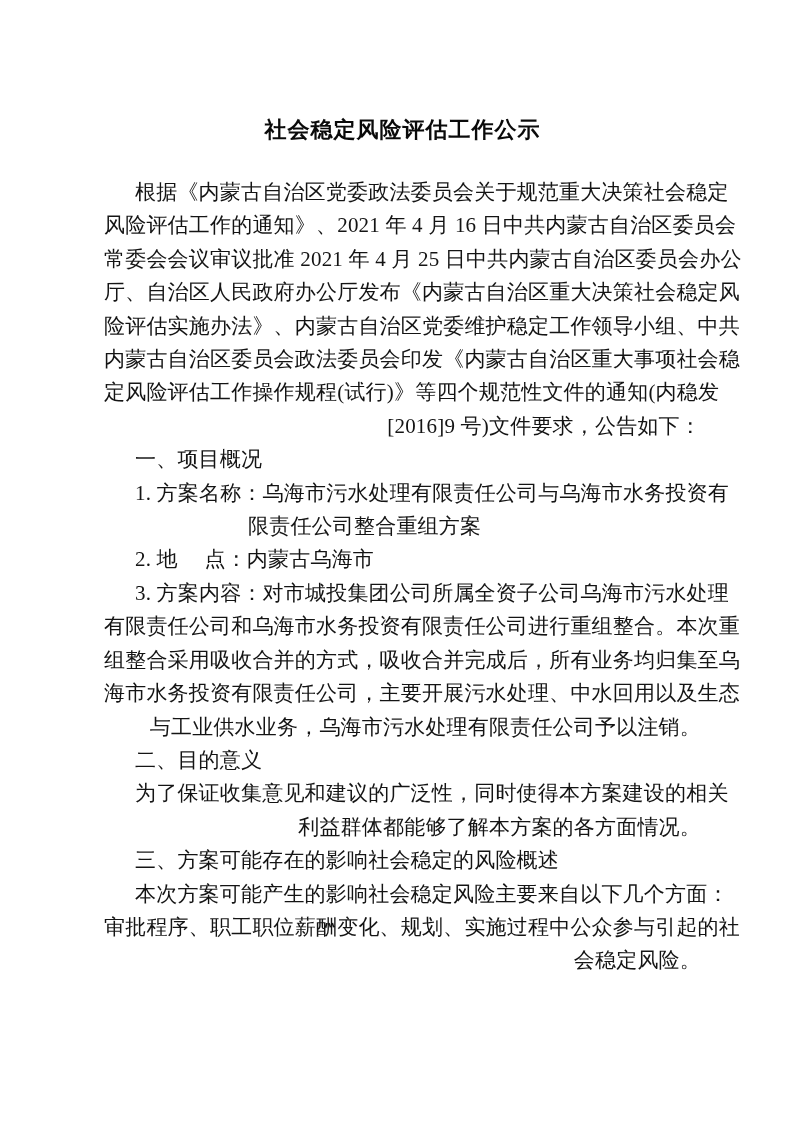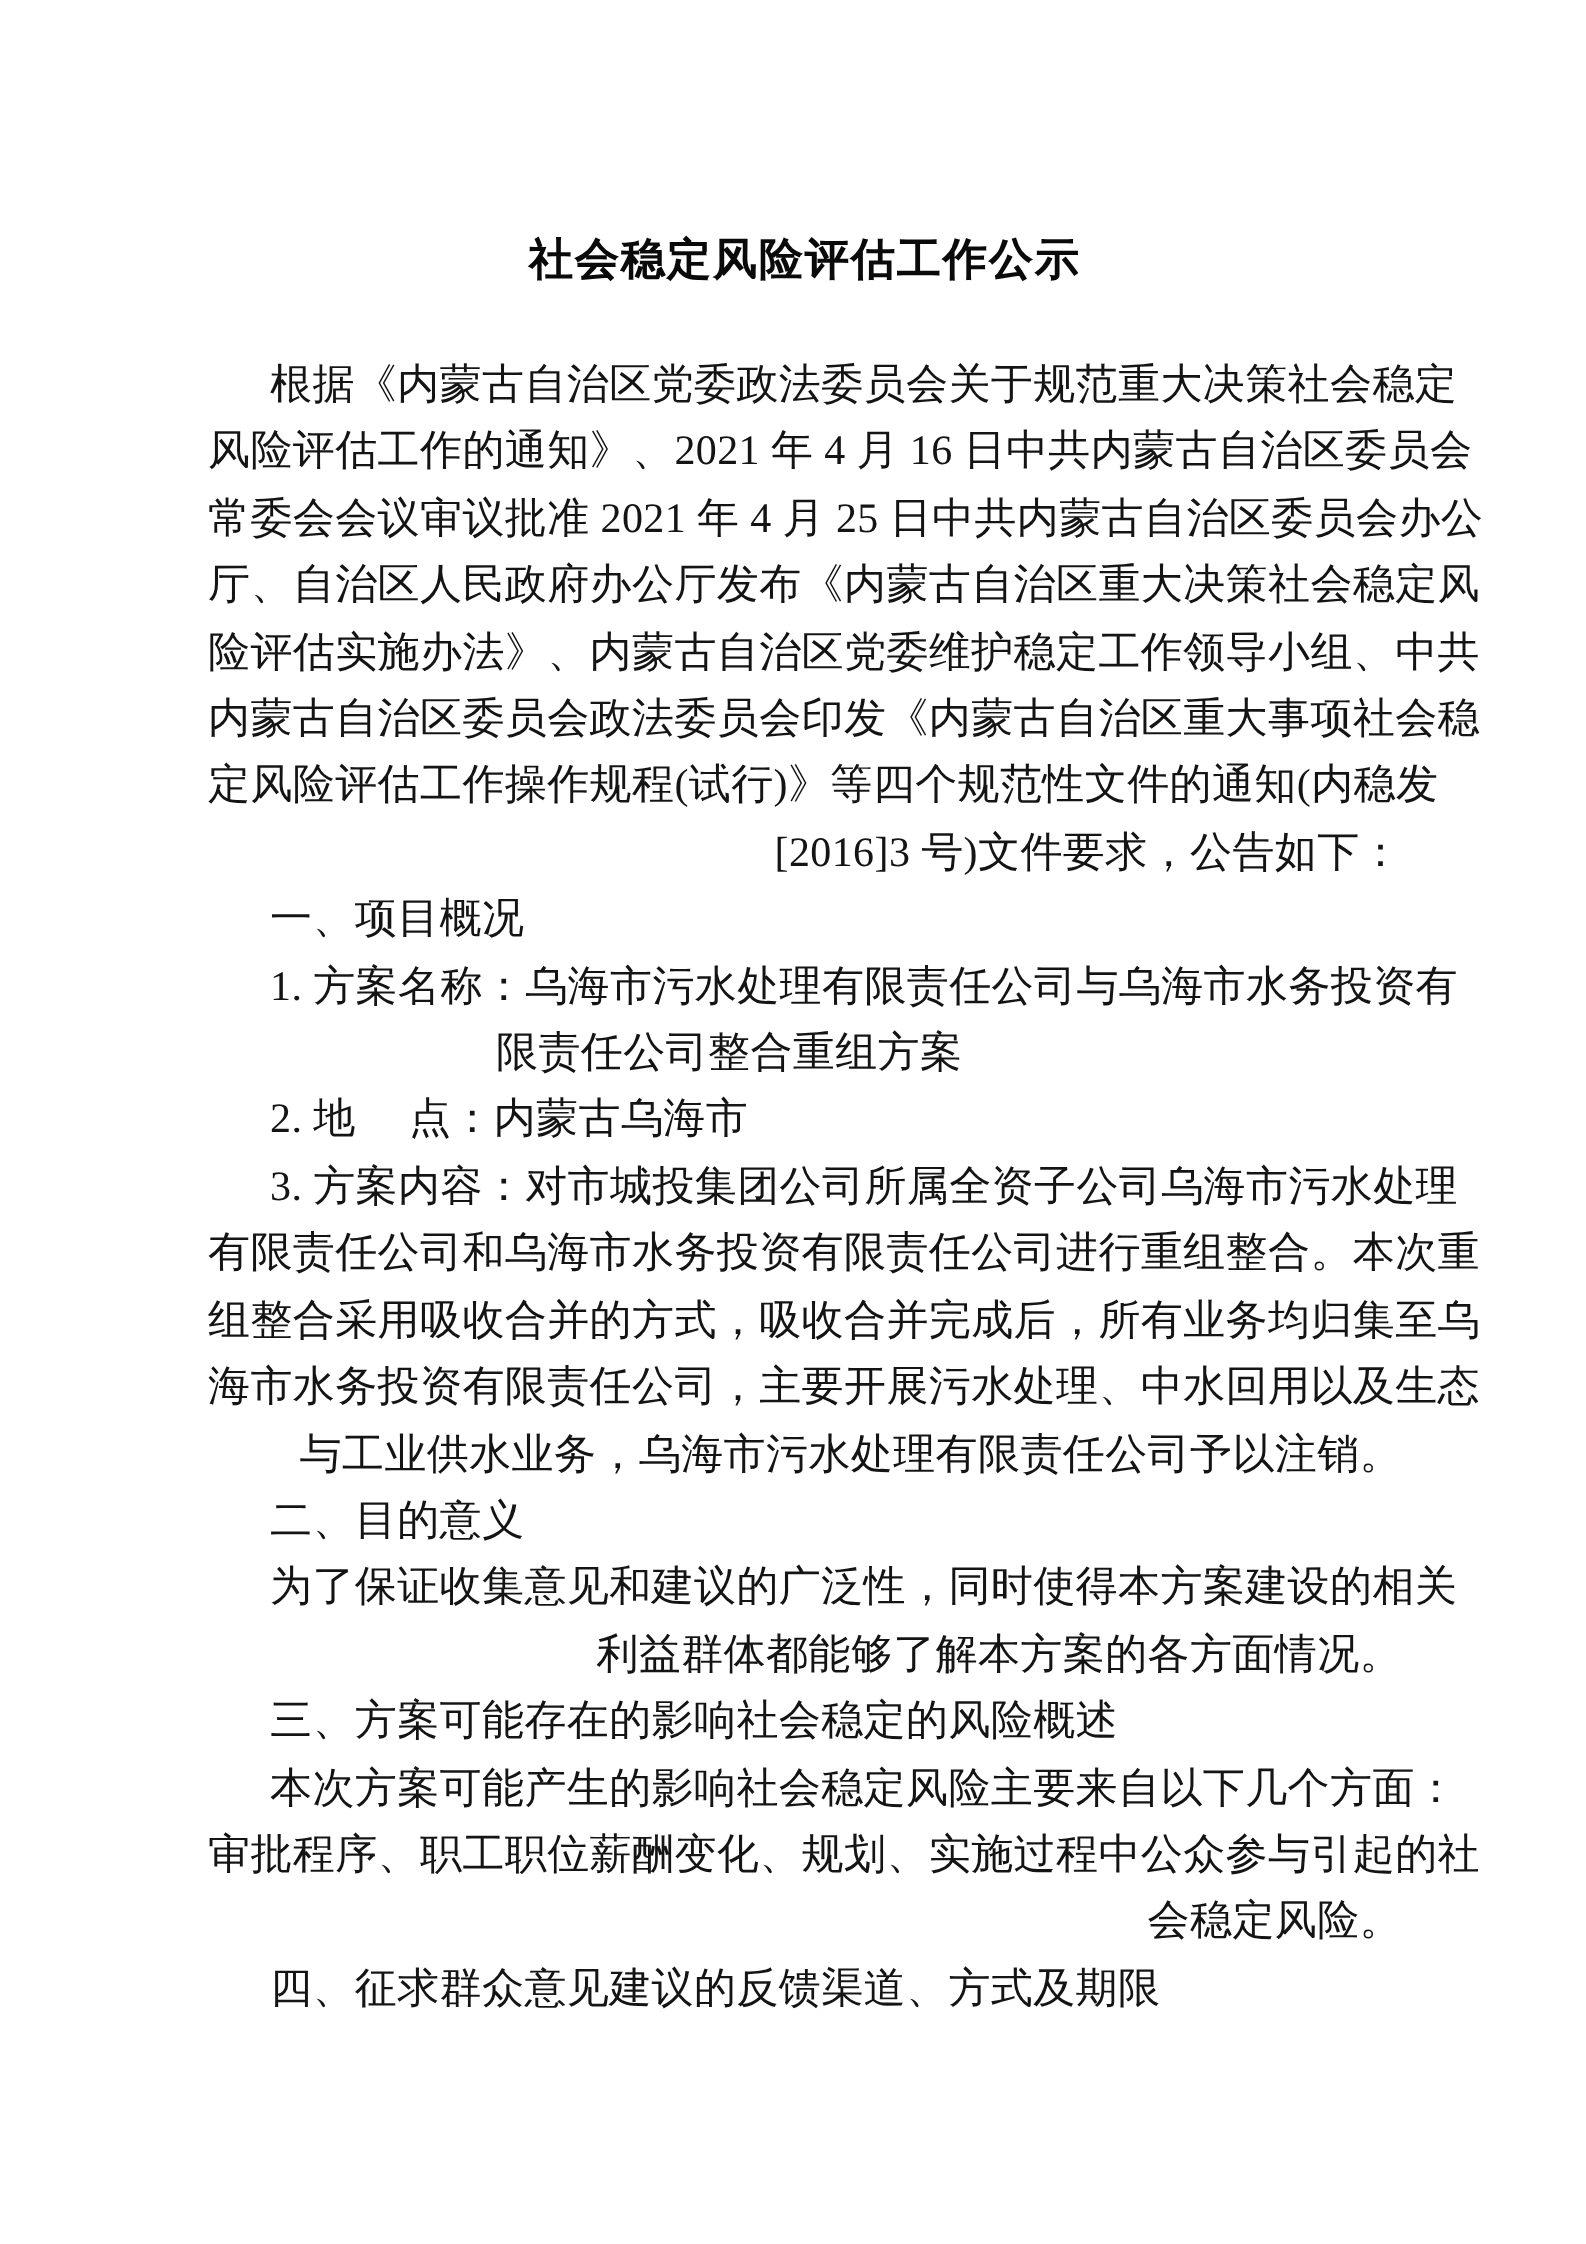--- a/index.html
+++ b/index.html
@@ -56,32 +56,31 @@
 <div class="page">
   <h1 class="doc-title">社会稳定风险评估工作公示</h1>
   <div class="doc-body">
       <div class="line indent">根据《内蒙古自治区党委政法委员会关于规范重大决策社会稳定</div>
       <div class="line flush">风险评估工作的通知》、2021 年 4 月 16 日中共内蒙古自治区委员会</div>
       <div class="line flush">常委会会议审议批准 2021 年 4 月 25 日中共内蒙古自治区委员会办公</div>
       <div class="line flush">厅、自治区人民政府办公厅发布《内蒙古自治区重大决策社会稳定风</div>
       <div class="line flush">险评估实施办法》、内蒙古自治区党委维护稳定工作领导小组、中共</div>
       <div class="line flush">内蒙古自治区委员会政法委员会印发《内蒙古自治区重大事项社会稳</div>
       <div class="line flush">定风险评估工作操作规程(试行)》等四个规范性文件的通知(内稳发</div>
-      <div class="line flush">[2016]3 号)文件要求，公告如下：</div>
+      <div class="line flush">[2016]9 号)文件要求，公告如下：</div>
       <div class="line indent">一、项目概况</div>
       <div class="line indent">1. 方案名称：乌海市污水处理有限责任公司与乌海市水务投资有</div>
       <div class="line cont">限责任公司整合重组方案</div>
       <div class="line indent">2. 地　 点：内蒙古乌海市</div>
       <div class="line indent">3. 方案内容：对市城投集团公司所属全资子公司乌海市污水处理</div>
       <div class="line flush">有限责任公司和乌海市水务投资有限责任公司进行重组整合。本次重</div>
       <div class="line flush">组整合采用吸收合并的方式，吸收合并完成后，所有业务均归集至乌</div>
       <div class="line flush">海市水务投资有限责任公司，主要开展污水处理、中水回用以及生态</div>
       <div class="line flush">与工业供水业务，乌海市污水处理有限责任公司予以注销。</div>
       <div class="line indent">二、目的意义</div>
       <div class="line indent">为了保证收集意见和建议的广泛性，同时使得本方案建设的相关</div>
       <div class="line flush">利益群体都能够了解本方案的各方面情况。</div>
       <div class="line indent">三、方案可能存在的影响社会稳定的风险概述</div>
       <div class="line indent">本次方案可能产生的影响社会稳定风险主要来自以下几个方面：</div>
       <div class="line flush">审批程序、职工职位薪酬变化、规划、实施过程中公众参与引起的社</div>
       <div class="line flush">会稳定风险。</div>
-      <div class="line indent">四、征求群众意见建议的反馈渠道、方式及期限</div>
     </div>
 </div>
 
 </body></html>

